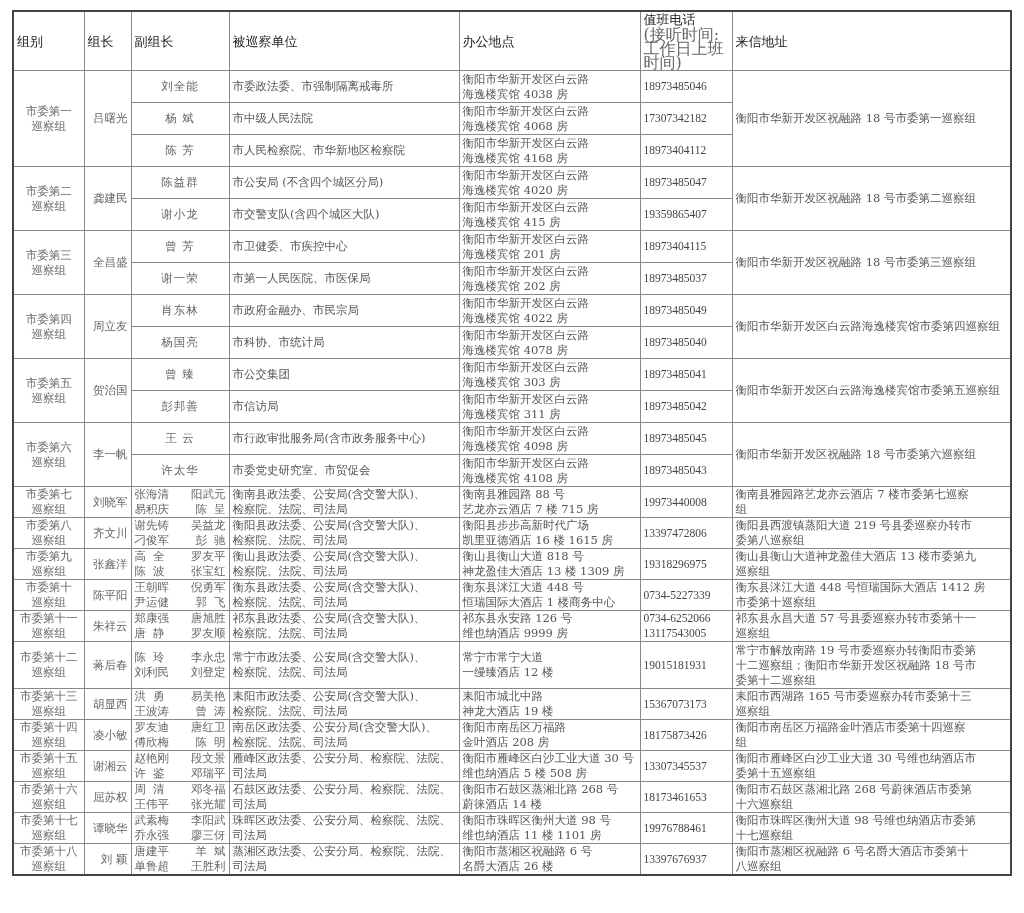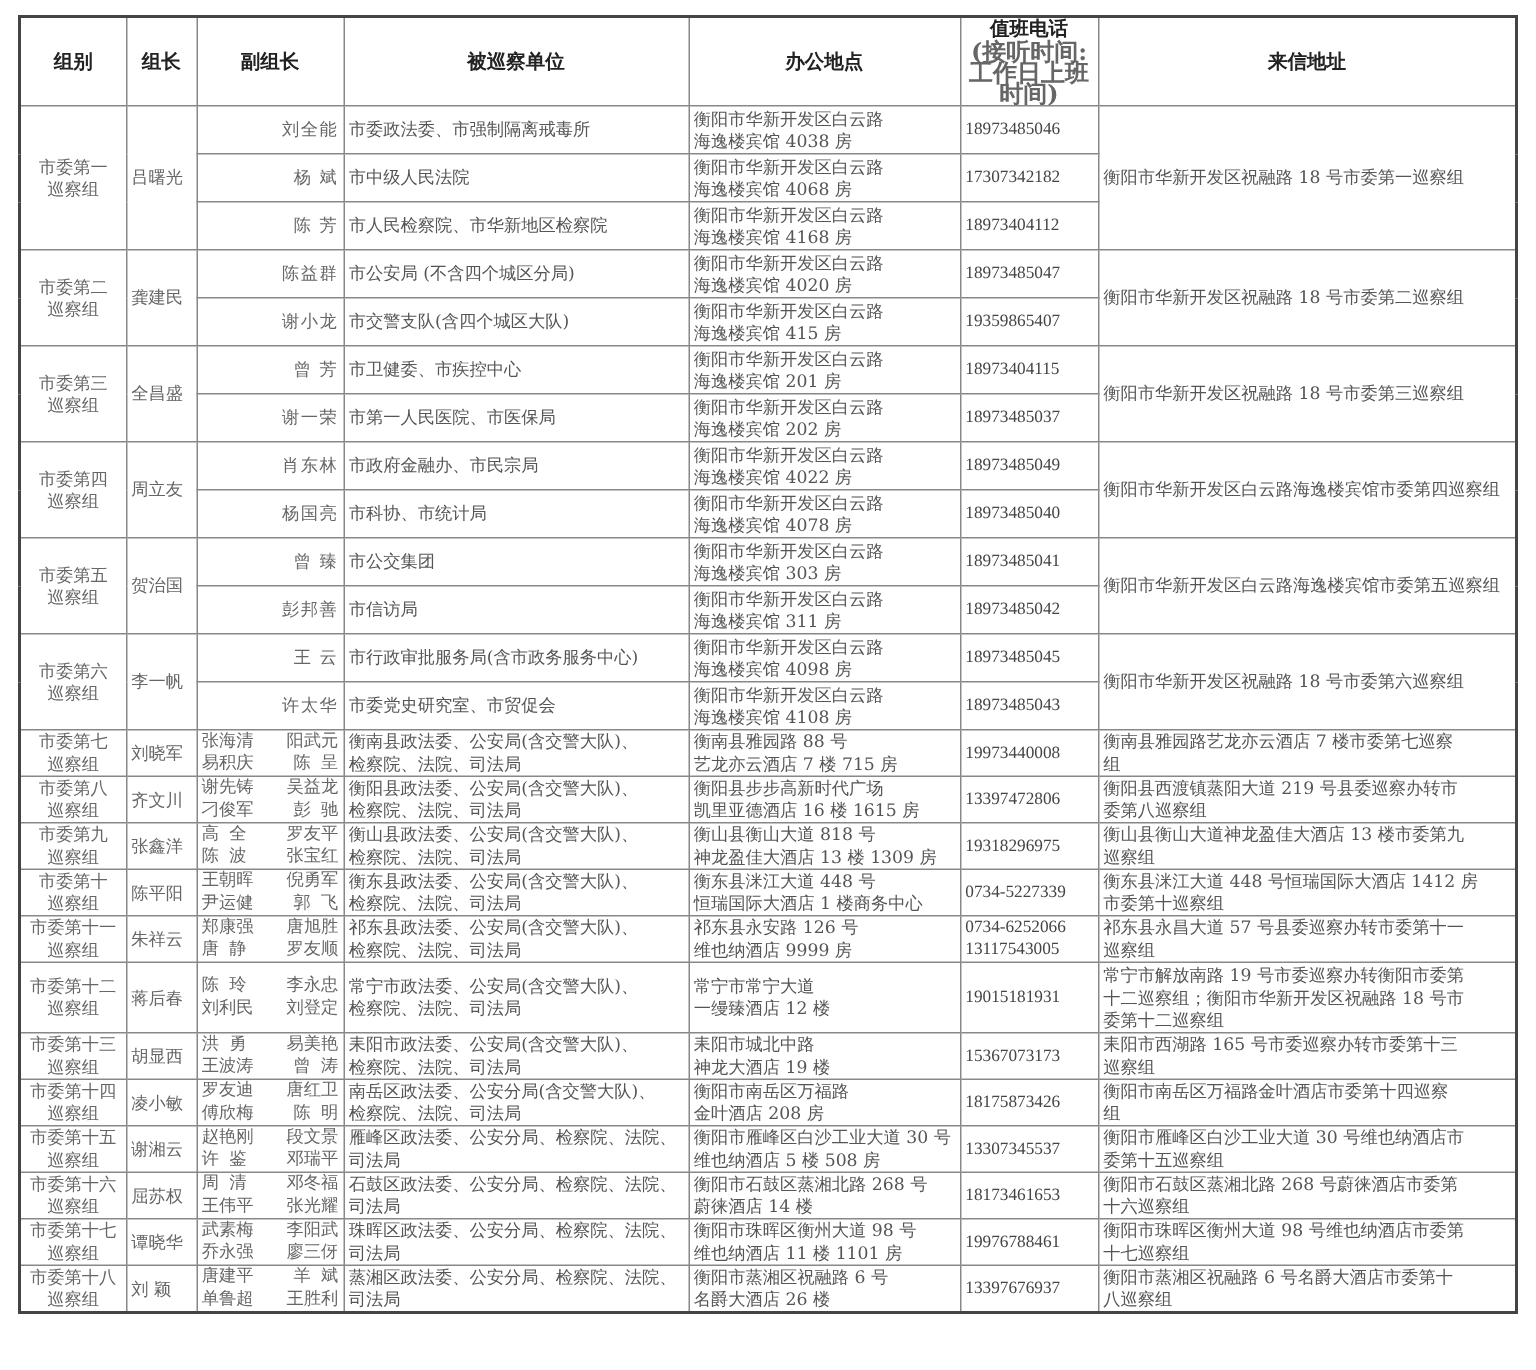--- a/index.html
+++ b/index.html
@@ -3,26 +3,26 @@
 <meta charset="utf-8">
 <style>
   html, body { margin: 0; padding: 0; background: #ffffff; }
   body { width: 1024px; height: 913px; position: relative; overflow: hidden;
          font-family: "DejaVu Serif", "Liberation Serif", serif; color: #555; }
   table.roster { position: absolute; left: 12px; top: 10px; width: 998px;
     border-collapse: collapse; table-layout: fixed; border: 2px solid #444; }
   table.roster td, table.roster th { border: 1px solid #888; padding: 0 3px;
     font-size: 11.5px; line-height: 15px; vertical-align: middle; overflow: hidden; }
   table.roster th { font-family: "DejaVu Sans", "Liberation Sans", sans-serif;
-    font-weight: bold; color: #222; font-size: 13px; text-align: center; height: 48px; }
+    font-weight: normal; color: #222; font-size: 13px; text-align: left; height: 48px; }
   th .sub { display: block; font-family: "DejaVu Serif", serif; font-size: 16px; color: #666; line-height: 14px; }
   th .main { display:block; font-size: 13px; line-height: 16px; }
   td.group { text-align: center; color: #666; }
-  td.leader { text-align: left; color: #666; }
-  td.deputy { text-align: right; color: #666; letter-spacing: 1px; }
+  td.leader { text-align: right; color: #666; }
+  td.deputy { text-align: center; color: #666; letter-spacing: 1px; }
   td.deputy2 { color: #666; padding: 0 2px; font-family: Liberation Mono, monospace; }
   td.deputy2 .pair { display: flex; justify-content: space-between; line-height: 15px; }
   td.unit { color: #555; padding-left: 5px; }
   td.office { color: #555; padding-left: 4px; line-height: 15px; margin-left: 42px; }
   td.phone { font-family: "Liberation Serif", serif; font-size: 12.5px; color: #444; }
   td.mail { color: #555; padding-left: 5px; line-height: 15px; margin-left: 30px; }
   .line { display: block; white-space: nowrap; }
   tr.r33 td { height: 31px; }
   tr.r32 td { height: 30px; }
   tr.r47 td { height: 46px; }

